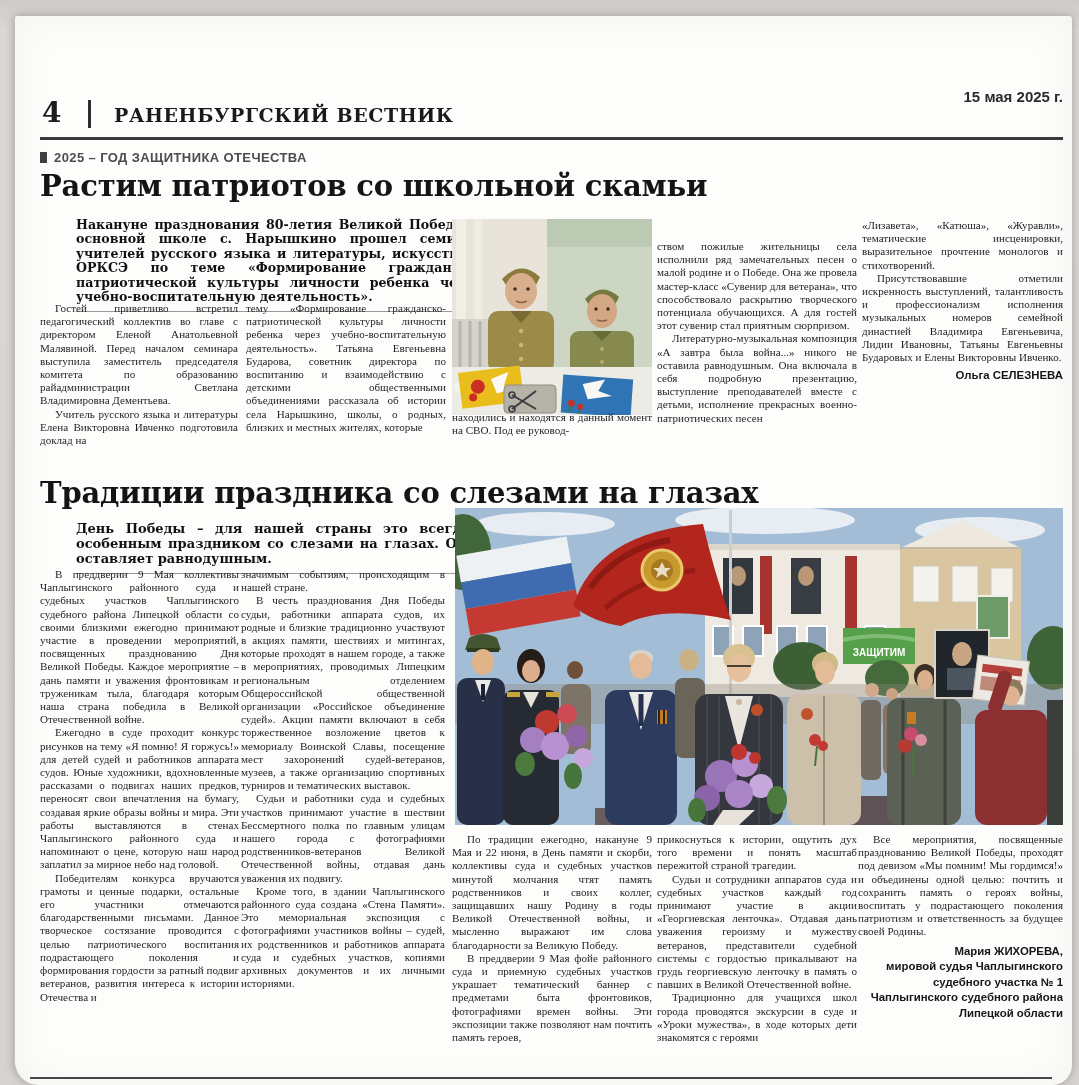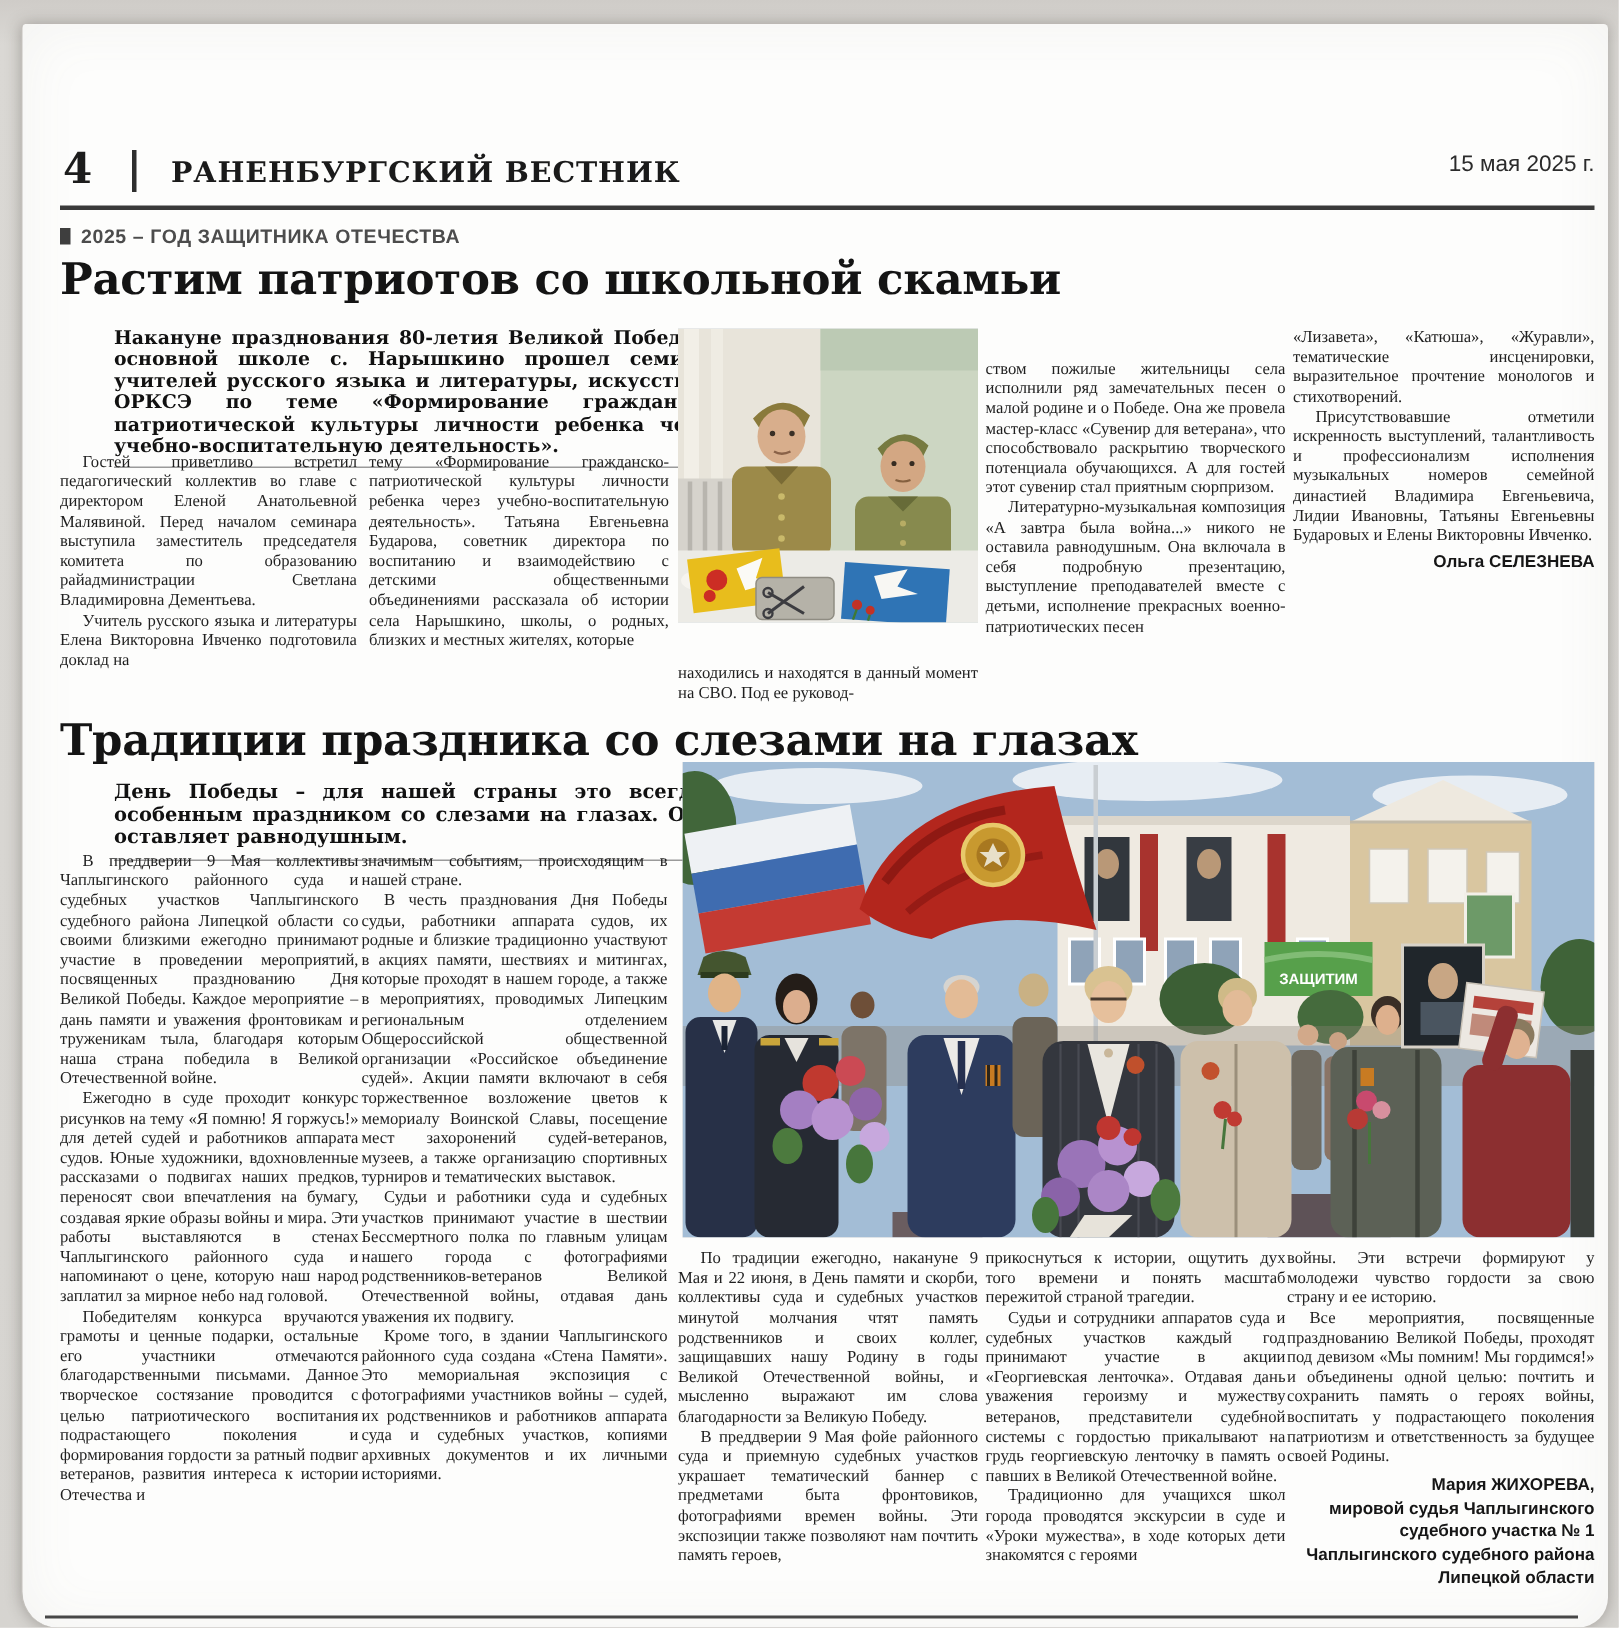--- a/index.html
+++ b/index.html
@@ -35,21 +35,21 @@
 </style>
 </head>
 <body>
 
 <div id="canvas">
   <div id="page"></div>
 
   <div class="abs pageno" style="left:42px;top:96px;">4</div>
   <div class="abs vbar" style="left:88px;top:100px;"></div>
   <div class="abs masthead" style="left:114px;top:104px;">РАНЕНБУРГСКИЙ ВЕСТНИК</div>
-  <div class="abs date" style="left:850px;top:101px;width:213px;">15 мая 2025 г.</div>
+  <div class="abs date" style="left:850px;top:88px;width:213px;font-weight:bold;">15 мая 2025 г.</div>
   <div class="abs rule" style="left:40px;top:137px;width:1023px;height:3px;"></div>
 
   <div class="abs kicker" style="left:40px;top:150px;">
     <span class="sq"></span><span>2025 – ГОД ЗАЩИТНИКА ОТЕЧЕСТВА</span>
   </div>
   <div class="abs headline" style="left:40px;top:169px;width:980px;">Растим патриотов со школьной скамьи</div>
 
   <div class="abs lede" style="left:40px;top:218px;width:406px;">Накануне празднования 80-летия Великой Победы в основной школе с. Нарышкино прошел семинар учителей русского языка и литературы, искусства и ОРКСЭ по теме «Формирование гражданско-патриотической культуры личности ребенка через учебно-воспитательную деятельность».</div>
 
   <div class="abs photo" style="left:452px;top:219px;width:200px;height:196px;">
@@ -112,21 +112,21 @@
     </svg>
   </div>
 
   <div class="abs col" style="left:40px;top:302px;width:198px;height:160px;">
     <p class="ind">Гостей приветливо встретил педагогический коллектив во главе с директором Еленой Анатольевной Малявиной. Перед началом семинара выступила заместитель председателя комитета по образованию райадминистрации Светлана Владимировна Дементьева.</p>
     <p class="ind">Учитель русского языка и литературы Елена Викторовна Ивченко подготовила доклад на</p>
   </div>
   <div class="abs col" style="left:246px;top:302px;width:200px;height:160px;">
     <p>тему «Формирование гражданско-патриотической культуры личности ребенка через учебно-воспитательную деятельность». Татьяна Евгеньевна Бударова, советник директора по воспитанию и взаимодействию с детскими общественными объединениями рассказала об истории села Нарышкино, школы, о родных, близких и местных жителях, которые</p>
   </div>
-  <div class="abs col" style="left:452px;top:443px;width:200px;height:42px;">
+  <div class="abs col" style="left:452px;top:411px;width:200px;height:42px;">
     <p>находились и находятся в данный момент на СВО. Под ее руковод-</p>
   </div>
   <div class="abs col" style="left:657px;top:219px;width:200px;height:246px;margin-top:21px;">
     <p>ством пожилые жительницы села исполнили ряд замечательных песен о малой родине и о Победе. Она же провела мастер-класс «Сувенир для ветерана», что способствовало раскрытию творческого потенциала обучающихся. А для гостей этот сувенир стал приятным сюрпризом.</p>
     <p class="ind">Литературно-музыкальная композиция «А завтра была война...» никого не оставила равнодушным. Она включала в себя подробную презентацию, выступление преподавателей вместе с детьми, исполнение прекрасных военно-патриотических песен</p>
   </div>
   <div class="abs col" style="left:862px;top:219px;width:201px;height:246px;">
     <p>«Лизавета», «Катюша», «Журавли», тематические инсценировки, выразительное прочтение монологов и стихотворений.</p>
     <p class="ind">Присутствовавшие отметили искренность выступлений, талантливость и профессионализм исполнения музыкальных номеров семейной династией Владимира Евгеньевича, Лидии Ивановны, Татьяны Евгеньевны Бударовых и Елены Викторовны Ивченко.</p>
     <div class="byline">Ольга СЕЛЕЗНЕВА</div>
@@ -312,21 +312,20 @@
   <div class="abs col" style="left:452px;top:833px;width:200px;height:248px;">
     <p class="ind">По традиции ежегодно, накануне 9 Мая и 22 июня, в День памяти и скорби, коллективы суда и судебных участков минутой молчания чтят память родственников и своих коллег, защищавших нашу Родину в годы Великой Отечественной войны, и мысленно выражают им слова благодарности за Великую Победу.</p>
     <p class="ind">В преддверии 9 Мая фойе районного суда и приемную судебных участков украшает тематический баннер с предметами быта фронтовиков, фотографиями времен войны. Эти экспозиции также позволяют нам почтить память героев,</p>
   </div>
   <div class="abs col" style="left:657px;top:833px;width:200px;height:248px;">
     <p>прикоснуться к истории, ощутить дух того времени и понять масштаб пережитой страной трагедии.</p>
     <p class="ind">Судьи и сотрудники аппаратов суда и судебных участков каждый год принимают участие в акции «Георгиевская ленточка». Отдавая дань уважения героизму и мужеству ветеранов, представители судебной системы с гордостью прикалывают на грудь георгиевскую ленточку в память о павших в Великой Отечественной войне.</p>
     <p class="ind">Традиционно для учащихся школ города проводятся экскурсии в суде и «Уроки мужества», в ходе которых дети знакомятся с героями</p>
   </div>
   <div class="abs col" style="left:858px;top:833px;width:205px;height:248px;">
-    <p>войны. Эти встречи формируют у молодежи чувство гордости за свою страну и ее историю.</p>
     <p class="ind">Все мероприятия, посвященные празднованию Великой Победы, проходят под девизом «Мы помним! Мы гордимся!» и объединены одной целью: почтить и сохранить память о героях войны, воспитать у подрастающего поколения патриотизм и ответственность за будущее своей Родины.</p>
     <div class="byline2">
       <div style="margin-top:5px;text-align:right;">Мария ЖИХОРЕВА,</div>
       <div>мировой судья Чаплыгинского</div>
       <div>судебного участка № 1</div>
       <div>Чаплыгинского судебного района</div>
       <div>Липецкой области</div>
     </div>
   </div>
 

